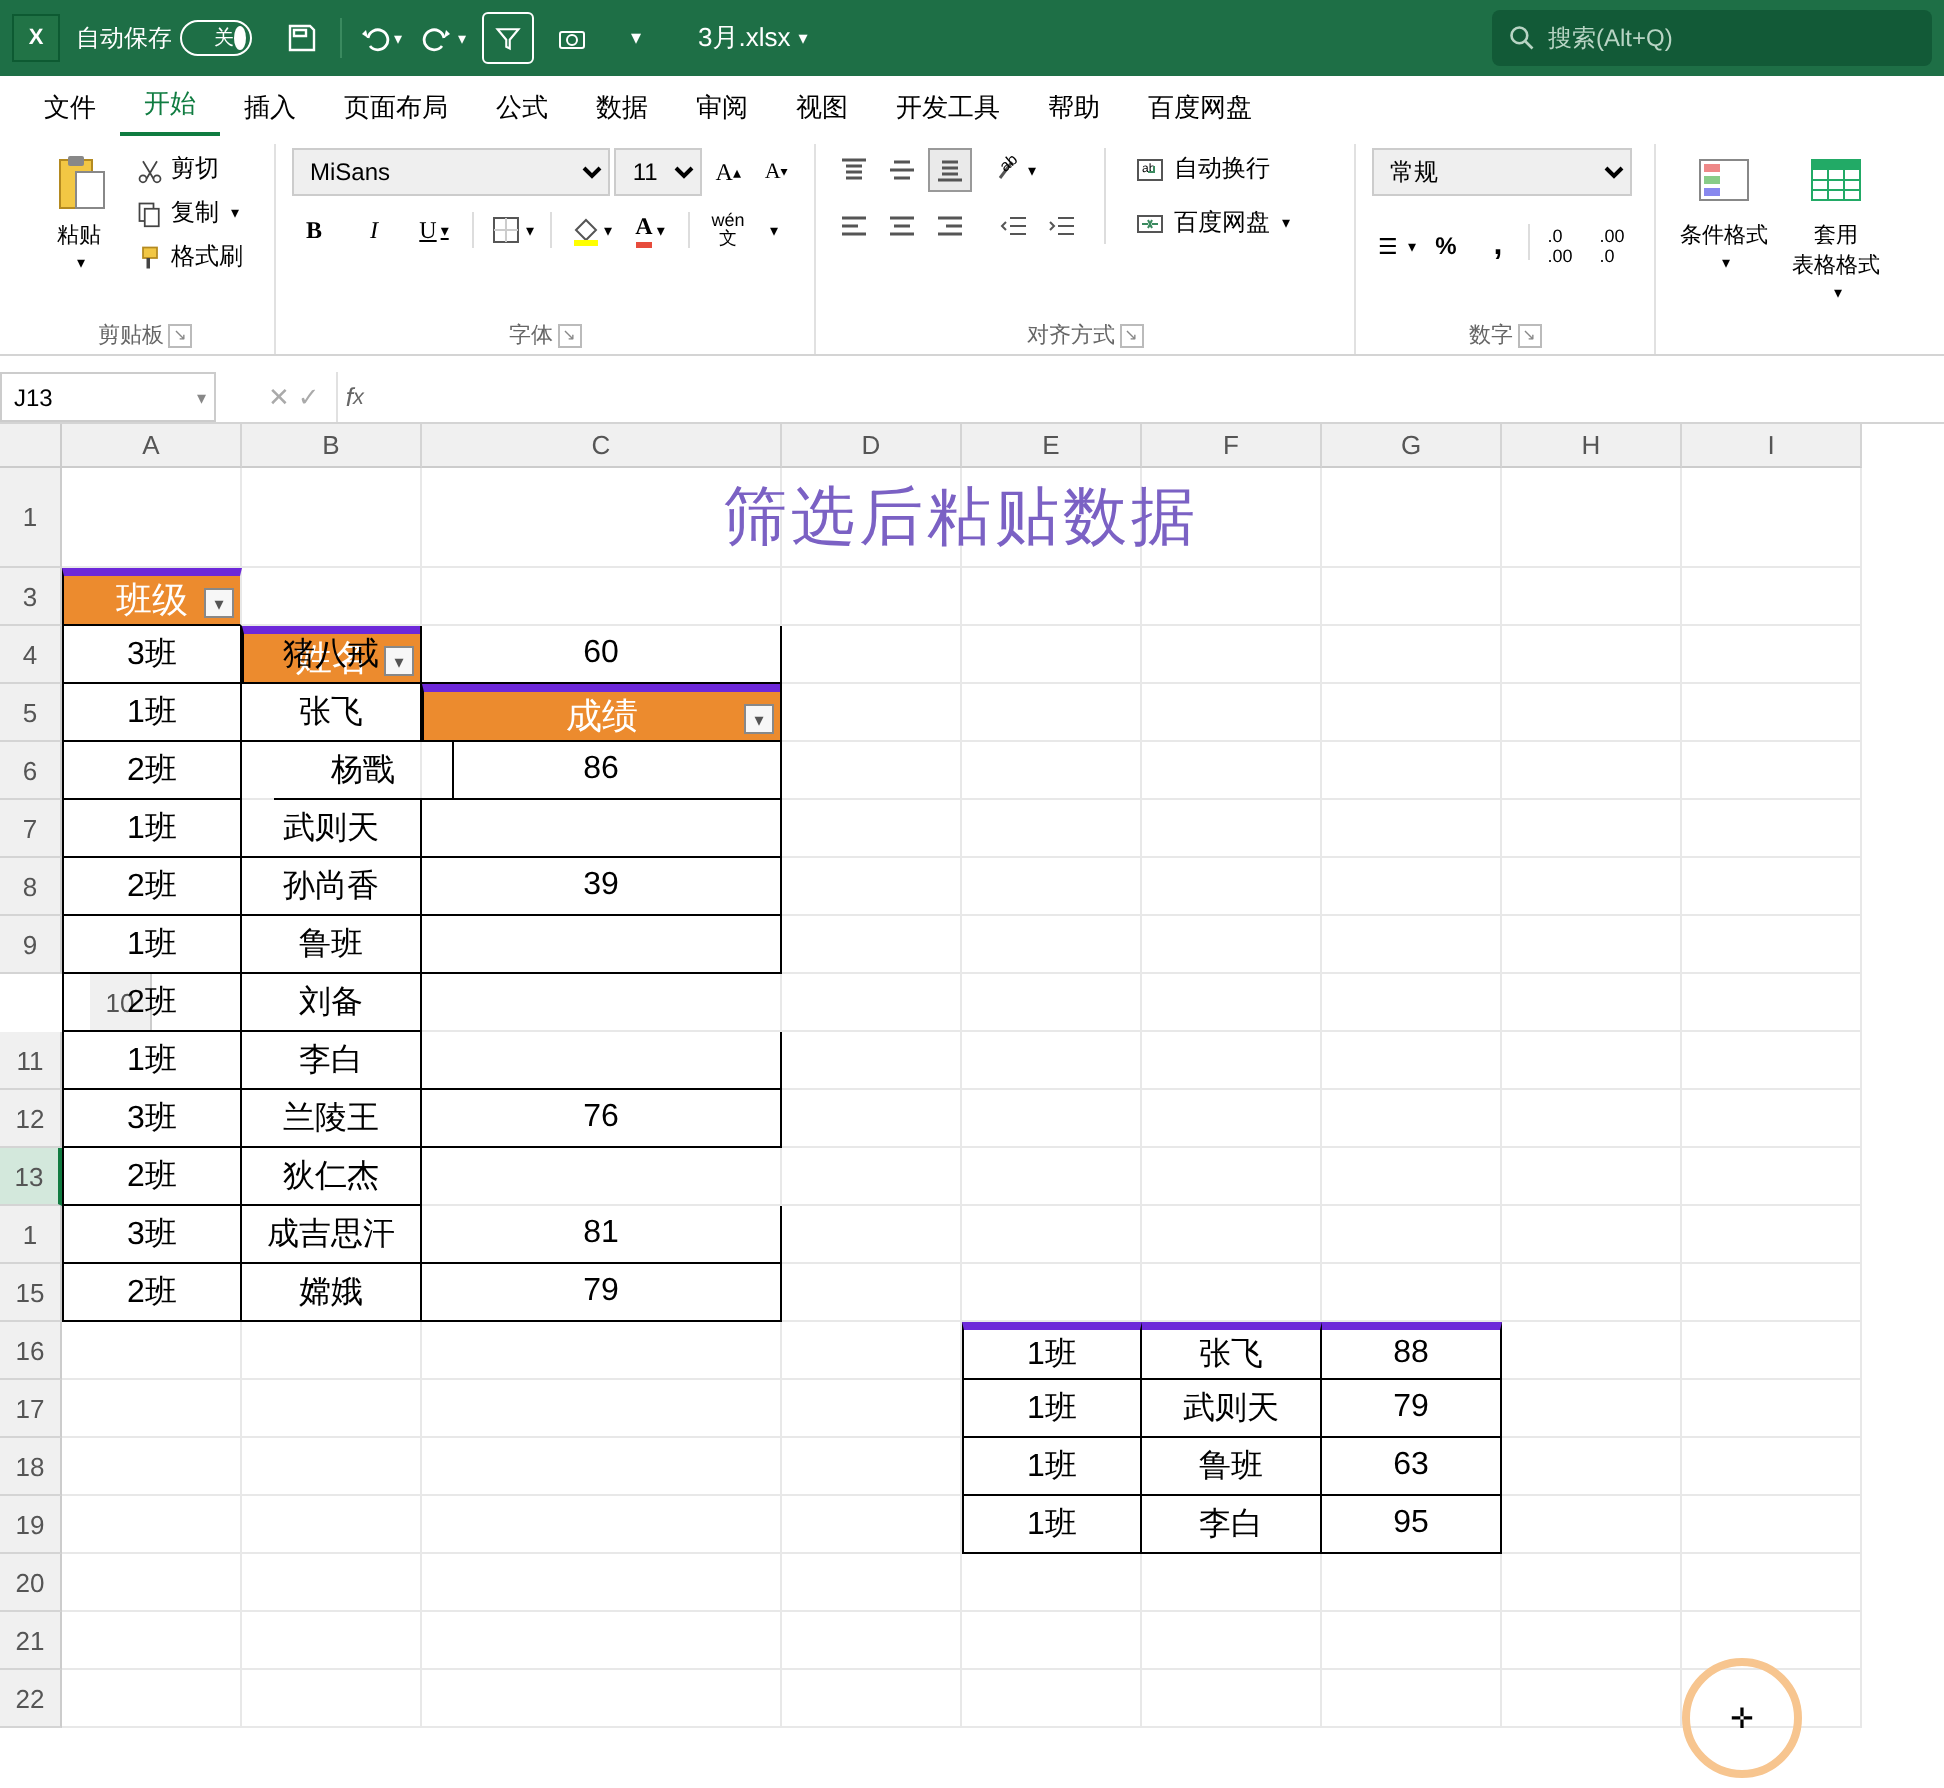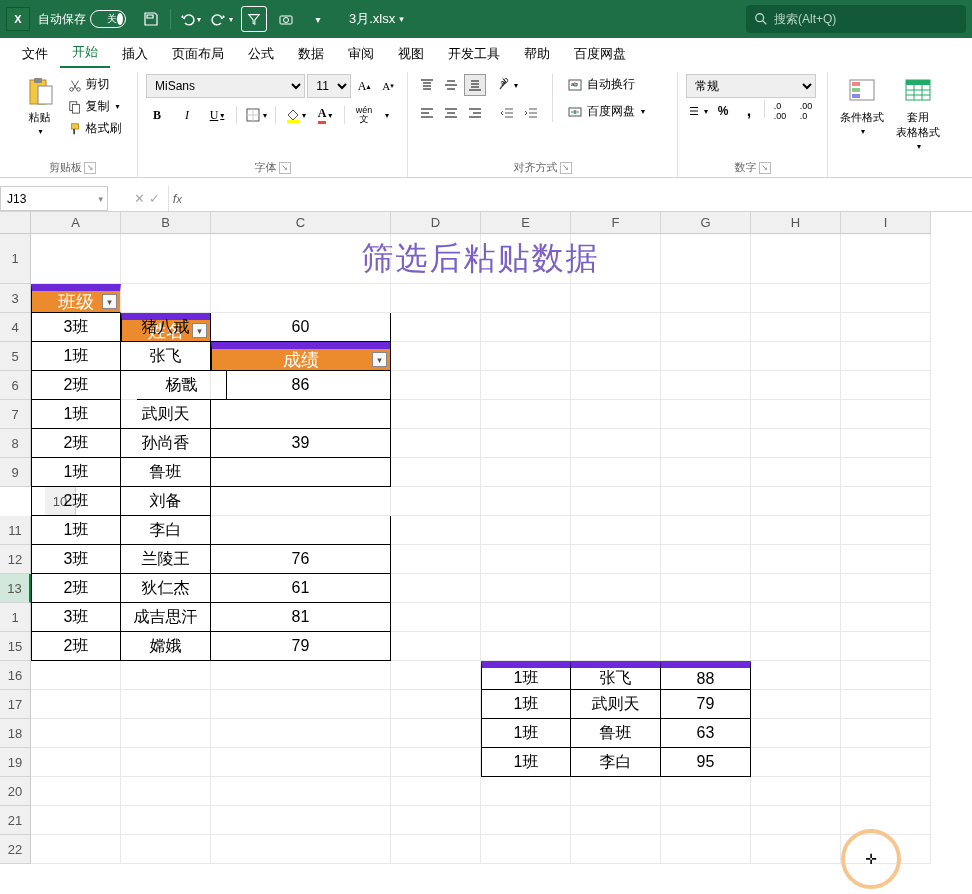--- a/index.html
+++ b/index.html
@@ -59,21 +59,21 @@
 .row-headers { position: absolute; left: 0; top: 22px; }
 .row-h { width: 31px; border-right: 1px solid #ccc; border-bottom: 1px solid #d4d4d4; background: #f0f0f0; display: flex; align-items: center; justify-content: center; font-size: 13px; color: #555; }
 .row-h.sel { background: #d3e8dc; border-right: 2px solid #107c41; }
 
 .cells { position: absolute; left: 31px; top: 22px; }
 .cell { position: absolute; border-right: 1px solid #e8e8e8; border-bottom: 1px solid #e8e8e8; display: flex; align-items: center; justify-content: center; font-size: 16px; }
 
 .title-cell { font-size: 32px; color: #7b61c4; font-weight: 400; letter-spacing: 2px; }
 .tbl-border-r { border-right: 1px solid #000; }
 .tbl-border-l { border-left: 1px solid #000; }
-.tbl-border-t { border-top: 7px solid #6d28d9; }
+.tbl-border-t { border-top: 4px solid #6d28d9; }
 .tbl-border-b { border-bottom: 1px solid #000; }
 
 .header-cell { background: #ec8b2e; color: #fff; font-size: 18px; position: relative; }
 .filter-arrow { position: absolute; right: 3px; bottom: 3px; width: 15px; height: 15px; border: 1px solid #888; background: #f7f7f7; display: flex; align-items: center; justify-content: center; font-size: 9px; color: #555; }
 
 .cursor-ring { position: absolute; width: 60px; height: 60px; border: 4px solid #f7c58f; border-radius: 50%; display: flex; align-items: center; justify-content: center; pointer-events: none; }
 .cursor-ring::after { content: "✛"; color: #000; font-size: 14px; }
 
 .dialog-launch { width: 12px; height: 12px; border: 1px solid #bbb; display: inline-flex; align-items: center; justify-content: center; font-size: 8px; color: #888; }
 
@@ -321,21 +321,21 @@
           </div>
       </div>
     </div>
     <div class="group-label">
         <span>对齐方式</span>
         <span class="dialog-launch">↘</span>
       </div>
   </div>
 
   <div class="group" style="width:150px">
-    <div class="btn-stack" style="gap:2px;width:100%">
+    <div class="btn-stack" style="gap:14px;width:100%">
       <select class="number-format-sel"><option>常规</option></select>
       <div class="btn-row" style="gap:4px">
         <div class="icon-box">
             <svg width="16" height="16" viewBox="0 0 16 16">
               <text x="3" y="12" font-size="11">☰</text>
             </svg>
             <span class="dd-arrow">▾</span>
           </div>
         <div class="icon-box" style="font-weight:bold">%</div>
         <div class="icon-box" style="font-weight:bold;font-size:16px">,</div>
@@ -644,21 +644,20 @@
       <div class="cell tbl-border-l tbl-border-r tbl-border-b" style="left: 0px; top: 253px; width: 90px; height: 29px;">2班</div>
       <div class="cell tbl-border-r tbl-border-b" style="left: 90px; top: 253px; width: 90px; height: 29px;">刘备</div>
       <div class="cell tbl-border-l tbl-border-r tbl-border-b" style="left: 0px; top: 282px; width: 90px; height: 29px;">1班</div>
       <div class="cell tbl-border-r tbl-border-b" style="left: 90px; top: 282px; width: 90px; height: 29px;">李白</div>
       <div class="cell tbl-border-r tbl-border-b" style="left: 180px; top: 282px; width: 180px; height: 29px;"></div>
       <div class="cell tbl-border-l tbl-border-r tbl-border-b" style="left: 0px; top: 311px; width: 90px; height: 29px;">3班</div>
       <div class="cell tbl-border-r tbl-border-b" style="left: 90px; top: 311px; width: 90px; height: 29px;">兰陵王</div>
       <div class="cell tbl-border-r tbl-border-b" style="left: 180px; top: 311px; width: 180px; height: 29px;">76</div>
       <div class="cell tbl-border-l tbl-border-r tbl-border-b" style="left: 0px; top: 340px; width: 90px; height: 29px;">2班</div>
       <div class="cell tbl-border-r tbl-border-b" style="left: 90px; top: 340px; width: 90px; height: 29px;">狄仁杰</div>
-      <div class="cell tbl-border-r tbl-border-b" style="left: 180px; top: 340px; width: 180px; height: 29px;">61</div>
       <div class="cell tbl-border-l tbl-border-r tbl-border-b" style="left: 0px; top: 369px; width: 90px; height: 29px;">3班</div>
       <div class="cell tbl-border-r tbl-border-b" style="left: 90px; top: 369px; width: 90px; height: 29px;">成吉思汗</div>
       <div class="cell tbl-border-r tbl-border-b" style="left: 180px; top: 369px; width: 180px; height: 29px;">81</div>
       <div class="cell tbl-border-l tbl-border-r tbl-border-b" style="left: 0px; top: 398px; width: 90px; height: 29px;">2班</div>
       <div class="cell tbl-border-r tbl-border-b" style="left: 90px; top: 398px; width: 90px; height: 29px;">嫦娥</div>
       <div class="cell tbl-border-r tbl-border-b" style="left: 180px; top: 398px; width: 180px; height: 29px;">79</div>
       <div class="cell tbl-border-l tbl-border-r tbl-border-b tbl-border-t" style="left: 450px; top: 427px; width: 90px; height: 29px;">1班</div>
       <div class="cell tbl-border-r tbl-border-b tbl-border-t" style="left: 540px; top: 427px; width: 90px; height: 29px;">张飞</div>
       <div class="cell tbl-border-r tbl-border-b tbl-border-t" style="left: 630px; top: 427px; width: 90px; height: 29px;">88</div>
       <div class="cell tbl-border-l tbl-border-r tbl-border-b" style="left: 450px; top: 456px; width: 90px; height: 29px;">1班</div>

